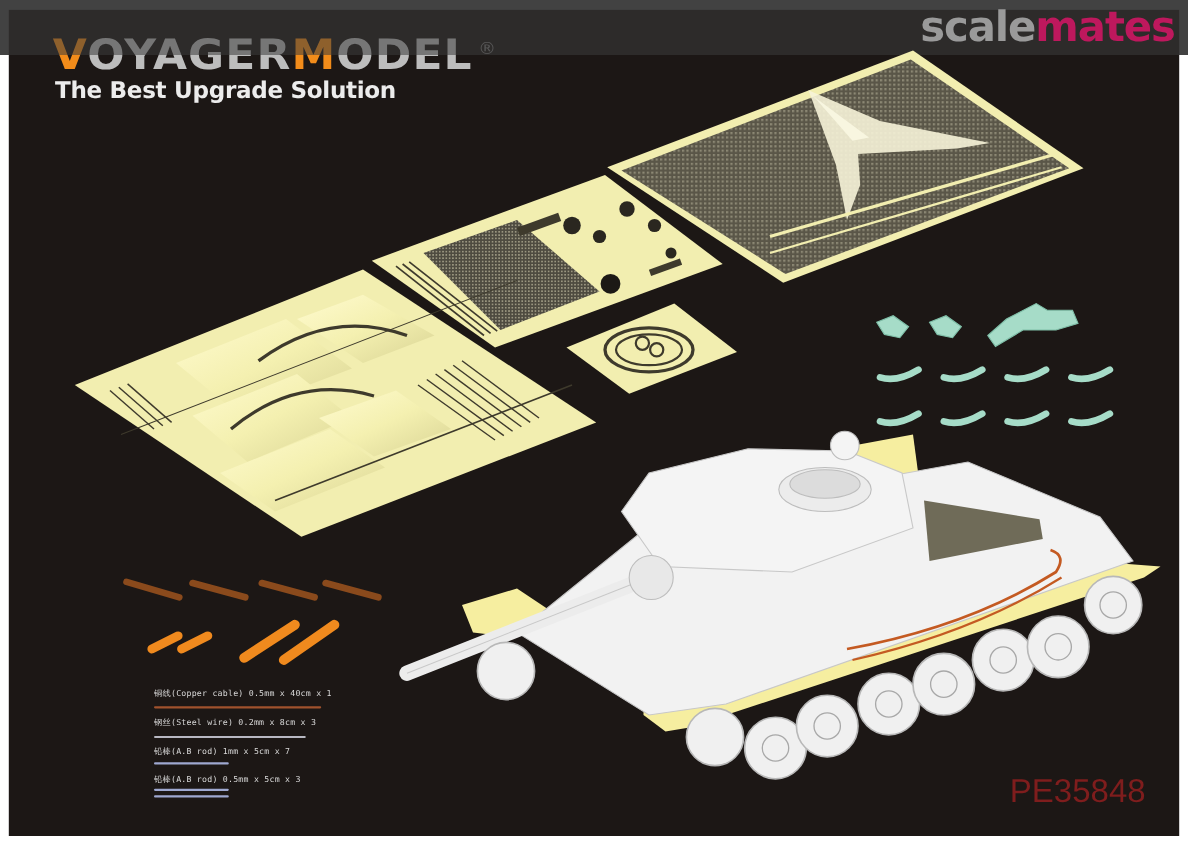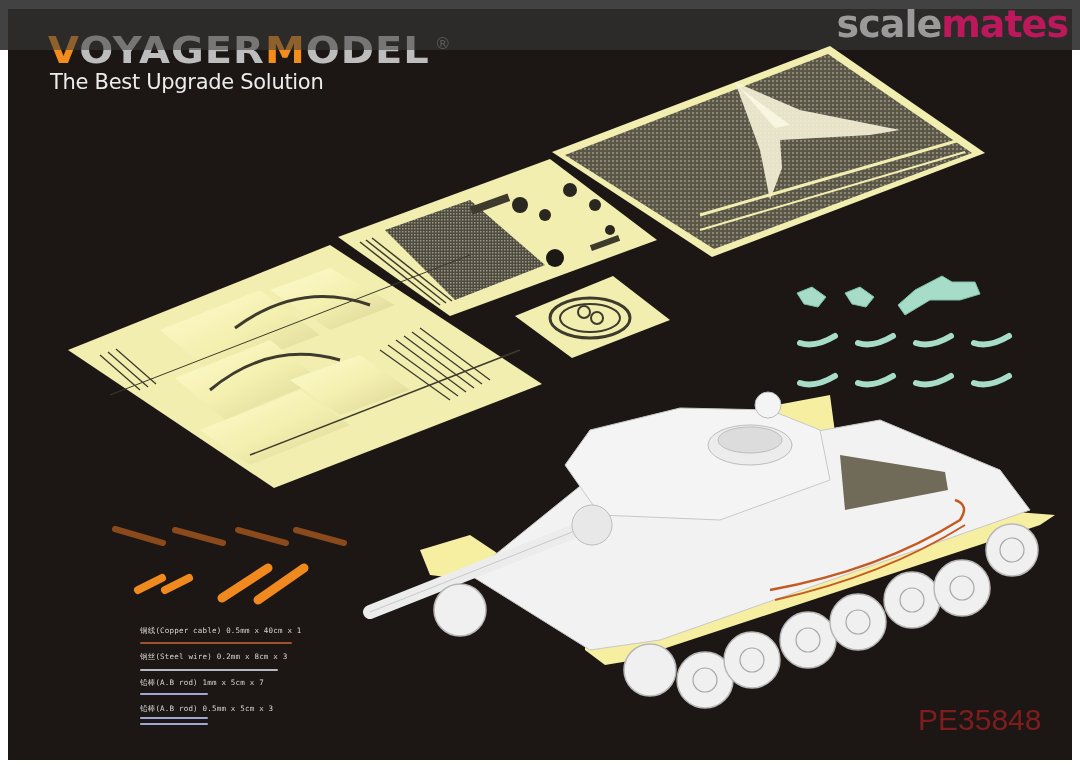--- a/index.html
+++ b/index.html
@@ -28,21 +28,21 @@
     }
     .brand .o { color: #f28c1a; }
     .brand .g { color: #bdbdbd; }
     .brand .reg {
       position: absolute; right: -22px; top: -6px; font-size: 16px;
       color: #7b7b7b; font-weight: normal;
     }
     .tagline {
       position: absolute; left: 50px; top: 70px;
       font-family: "DejaVu Sans", sans-serif; font-size: 21px;
-      color: #ececec; letter-spacing: -0.3px;
+      color: #ececec; letter-spacing: -0.3px; font-weight: bold;
     }
     .watermark {
       position: absolute; right: 12px; top: 2px;
       font-family: "DejaVu Sans", sans-serif; font-weight: bold;
       font-size: 38px; letter-spacing: -1px;
     }
     .watermark .a { color: #9a9a9a; text-align: center; }
     .watermark .b { color: #be185d; }
     .code {
       position: absolute; left: 918px; top: 703px;

